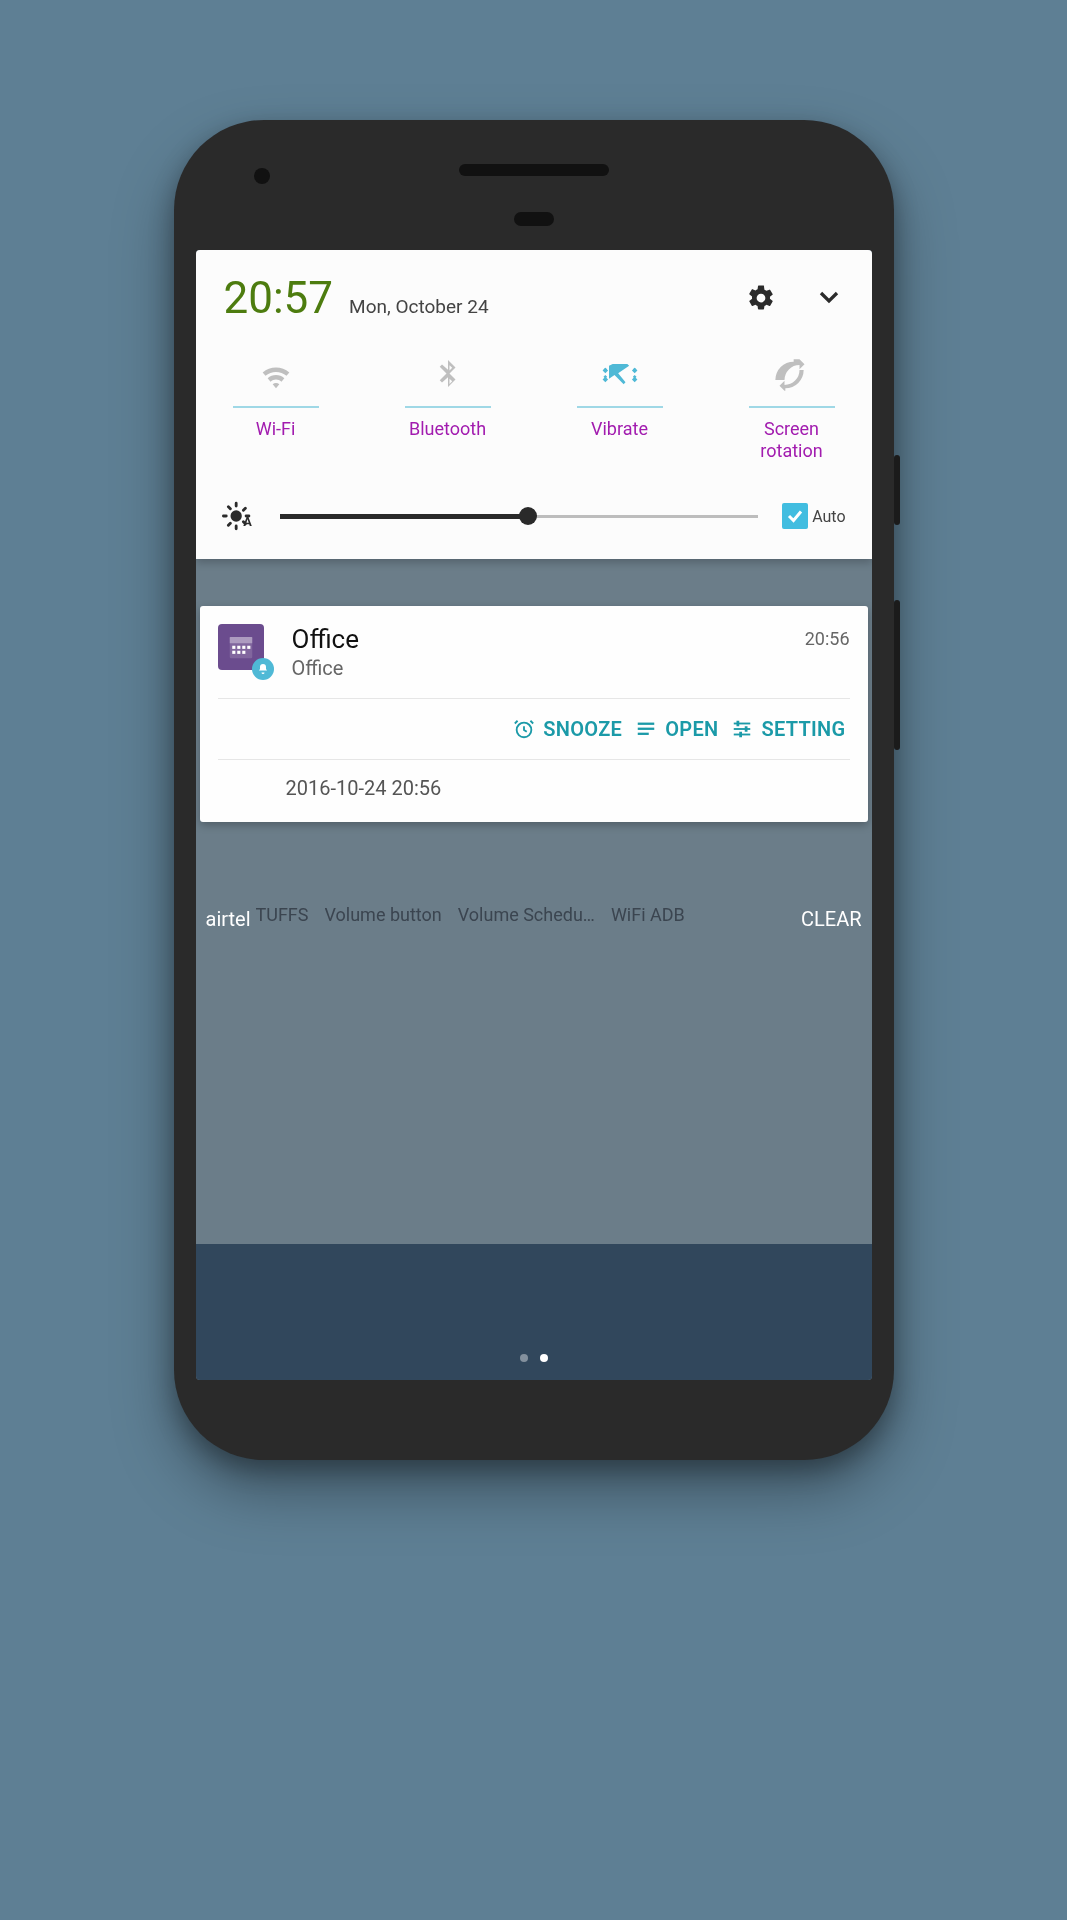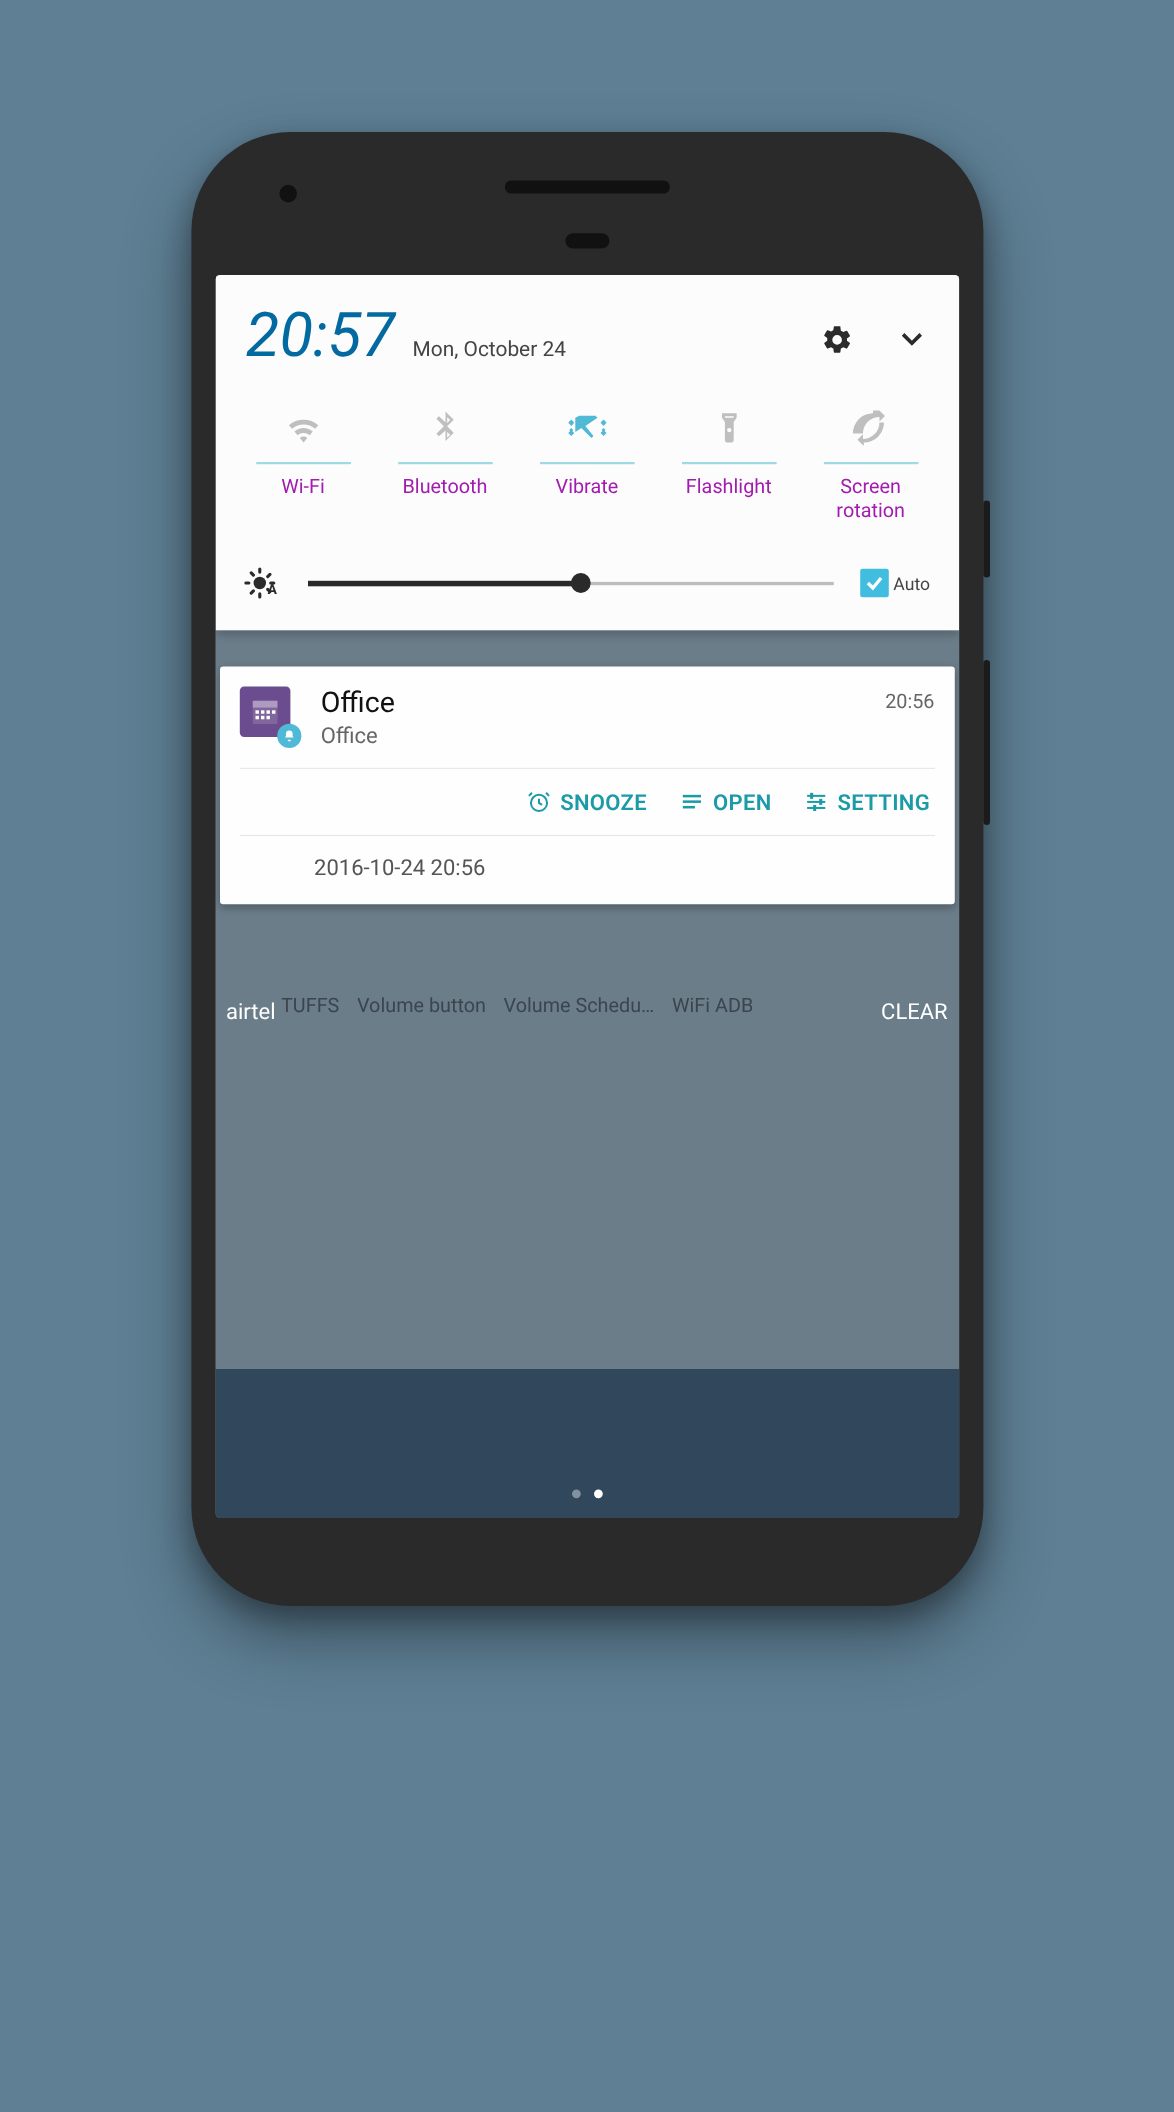--- a/index.html
+++ b/index.html
@@ -83,21 +83,21 @@
   
   .qs {
     position: absolute; top: 0; left: 0; right: 0;
     background: #fcfcfc;
     box-shadow: 0 4px 8px rgba(0,0,0,0.2);
   }
   .qs-header {
     display: flex; align-items: baseline; gap: 16px;
     padding: 22px 26px 10px 28px;
   }
-  .qs-time { font-size: 56px; font-weight: 400; color: #0369a1; font-style: italic; }
+  .qs-time { font-size: 44px; font-weight: 400; color: #4d7c0f; }
   .qs-date { font-size: 19px; color: #444; }
   .qs-header-spacer { flex: 1; }
   .qs-icon-btn { width: 34px; height: 34px; display:flex; align-items:center; justify-content:center; cursor:pointer; }
   .qs-tiles {
     display: flex; justify-content: space-between;
     padding: 18px 24px 8px 24px;
   }
   .tile { display:flex; flex-direction:column; align-items:center; width: 112px; cursor:pointer; }
   .tile-icon { height: 46px; display:flex; align-items:center; justify-content:center; color:#bfbfbf; }
   .tile.active .tile-icon { color:#4fb9d6; }
@@ -127,21 +127,21 @@
   }
   .notif-main { display:flex; gap: 24px; }
   .notif-icon-wrap { position:relative; width:50px; height:50px; }
   .notif-icon { width:46px; height:46px; background:#6b4c8e; border-radius:4px; display:flex; align-items:center; justify-content:center; }
   .notif-badge { position:absolute; right:-6px; bottom:-6px; width:22px; height:22px; background:#4fb9d6; border-radius:50%; display:flex; align-items:center; justify-content:center; }
   .notif-body { flex:1; }
   .notif-title { font-size:26px; color:#111; }
   .notif-sub { font-size:20px; color:#666; margin-top:2px; }
   .notif-time { font-size:18px; color:#666; margin-top:4px; }
   .notif-actions {
-    display:flex; justify-content:flex-end; gap: 30px;
+    display:flex; justify-content:flex-end; gap: 13px;
     border-top:1px solid #e6e6e6; border-bottom:1px solid #e6e6e6;
     padding: 18px 4px; margin-top: 18px;
   }
   .nact { display:flex; align-items:center; gap:8px; color:#1b9aa8; font-weight:600; font-size:20px; cursor:pointer; letter-spacing:0.3px; }
   .notif-ts { font-size:20px; color:#555; padding: 16px 0 4px 68px; }
 
   svg { display:block; }
 </style>
 </head>
 <body>
@@ -224,29 +224,20 @@
                   <path d="M16.5 3.5L19 6 10 12.5 8.5 11 16.5 3.5zM8 12l1.5 1.5L8 18l-1-1 1-5zm0 6h9v1.5H7L8 18z" opacity="0"></path>
                 </g>
                 <path d="M8 6h8l1 1-6 4 4 5-1 1-5-5-3 2V7l2-1z"></path>
               </svg>
           </span>
           <div class="tile-underline"></div>
           <span class="tile-label">Vibrate</span>
         </div>
         <div class="tile">
           <span class="tile-icon">
-            <svg width="32" height="40" viewBox="0 0 24 24" fill="currentColor">
-                <path d="M7 2h10v3l-2 3v12a2 2 0 0 1-2 2h-2a2 2 0 0 1-2-2V8L7 5V2zm2 2v1h6V4H9zm3 8a1.5 1.5 0 1 0 0 3 1.5 1.5 0 0 0 0-3z"></path>
-              </svg>
-          </span>
-          <div class="tile-underline"></div>
-          <span class="tile-label">Flashlight</span>
-        </div>
-        <div class="tile">
-          <span class="tile-icon">
             <svg width="40" height="40" viewBox="0 0 24 24" fill="currentColor">
                 <path d="M16.5 2.5l3 3-3 3V6a9 9 0 0 0-9 9H2a11 11 0 0 1 11-11V2.5l3.5 0zM7.5 21.5l-3-3 3-3V18a9 9 0 0 0 9-9h2.5a11 11 0 0 1-11 11v1.5l-0.5 0z"></path>
               </svg>
           </span>
           <div class="tile-underline"></div>
           <span class="tile-label">Screen rotation</span>
         </div>
       </div>
 
       <div class="brightness">

